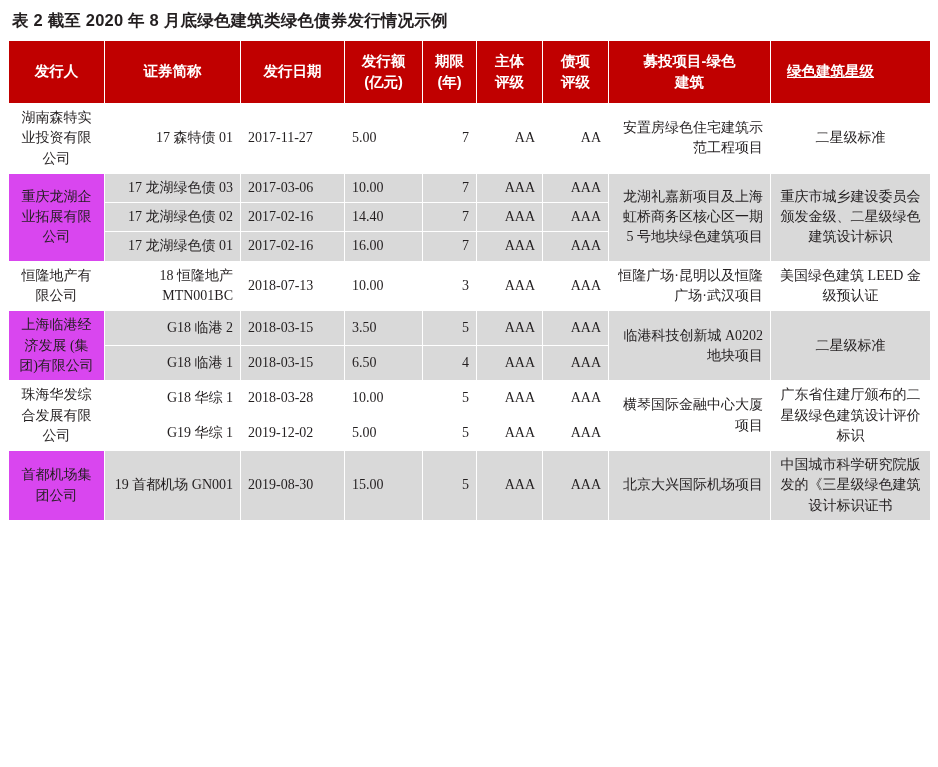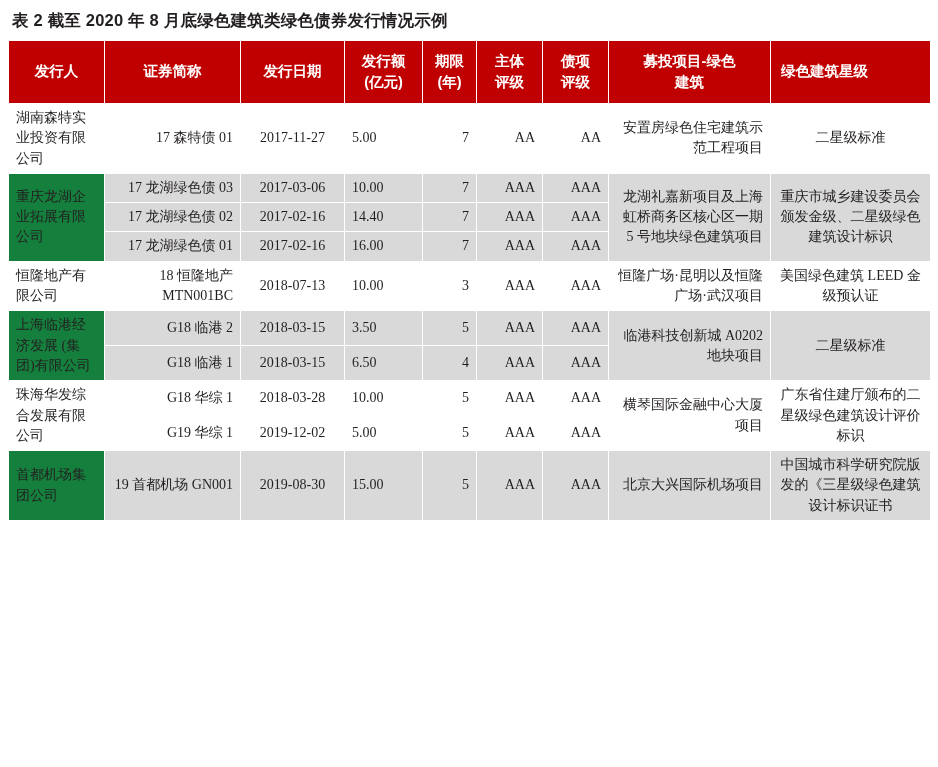--- a/index.html
+++ b/index.html
@@ -49,36 +49,37 @@
     font-weight: bold;
     font-family: "Liberation Sans", sans-serif;
     font-size: 14.5px;
     text-align: center;
     height: 54px;
     border: 1px solid #ffffff;
     padding: 3px 4px;
   }
   thead th.last-col {
     text-align: left;
-    padding-left: 10px;
+    padding-left: 16px;
+    text-decoration: underline;
   }
   tbody td {
     background: #d9d9d9;
     color: #231f20;
   }
   tbody tr.band-white td {
     background: #ffffff;
   }
   td.issuer {
-    text-align: left;
+    text-align: center;
     background: #ffffff;
   }
-  tbody tr.band-gray td.issuer { background: #15803d; }
+  tbody tr.band-gray td.issuer { background: #d946ef; }
   td.bond-name { text-align: right; }
-  td.date { text-align: center; }
+  td.date { }
   td.amount { text-align: left; padding-right: 14px; }
   td.term { text-align: right; padding-right: 14px; }
   td.rating { text-align: right; }
   td.project { text-align: right; }
   td.star { text-align: center; }
   .cell-text { display: block; }
   
   col.c0 { width: 96px; }
   col.c1 { width: 136px; }
   col.c2 { width: 104px; }

